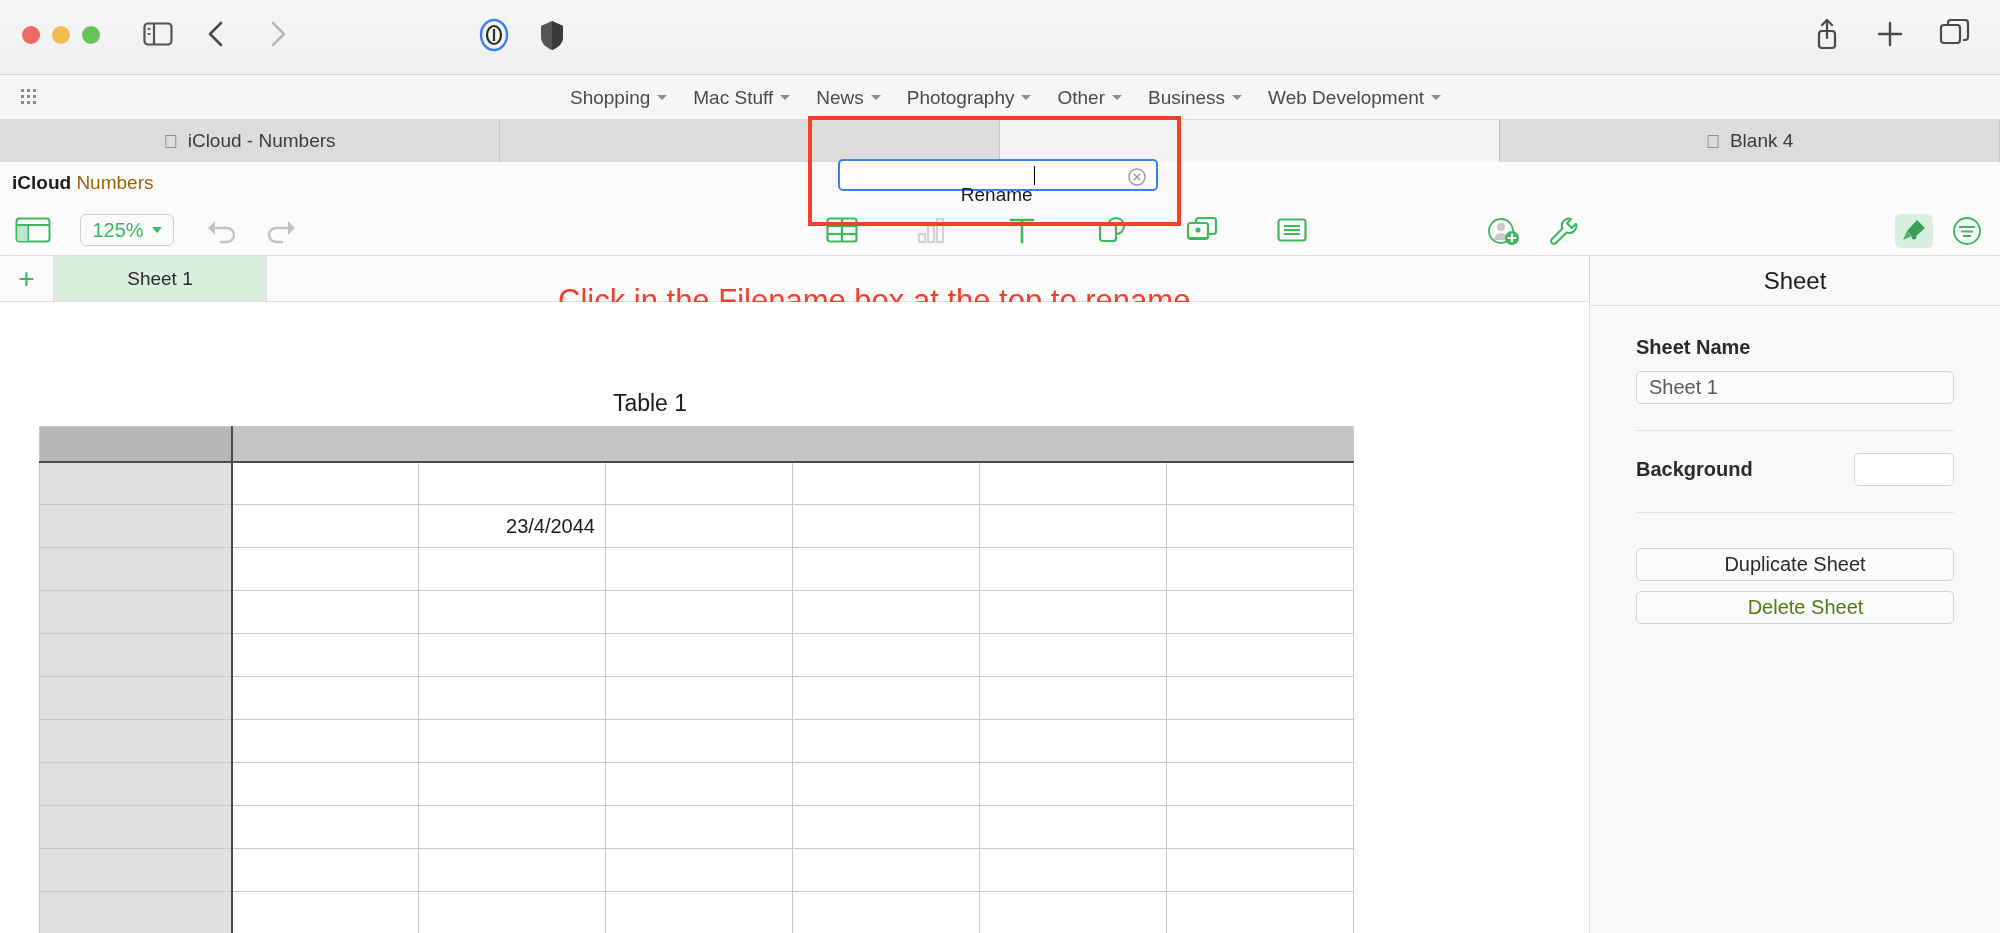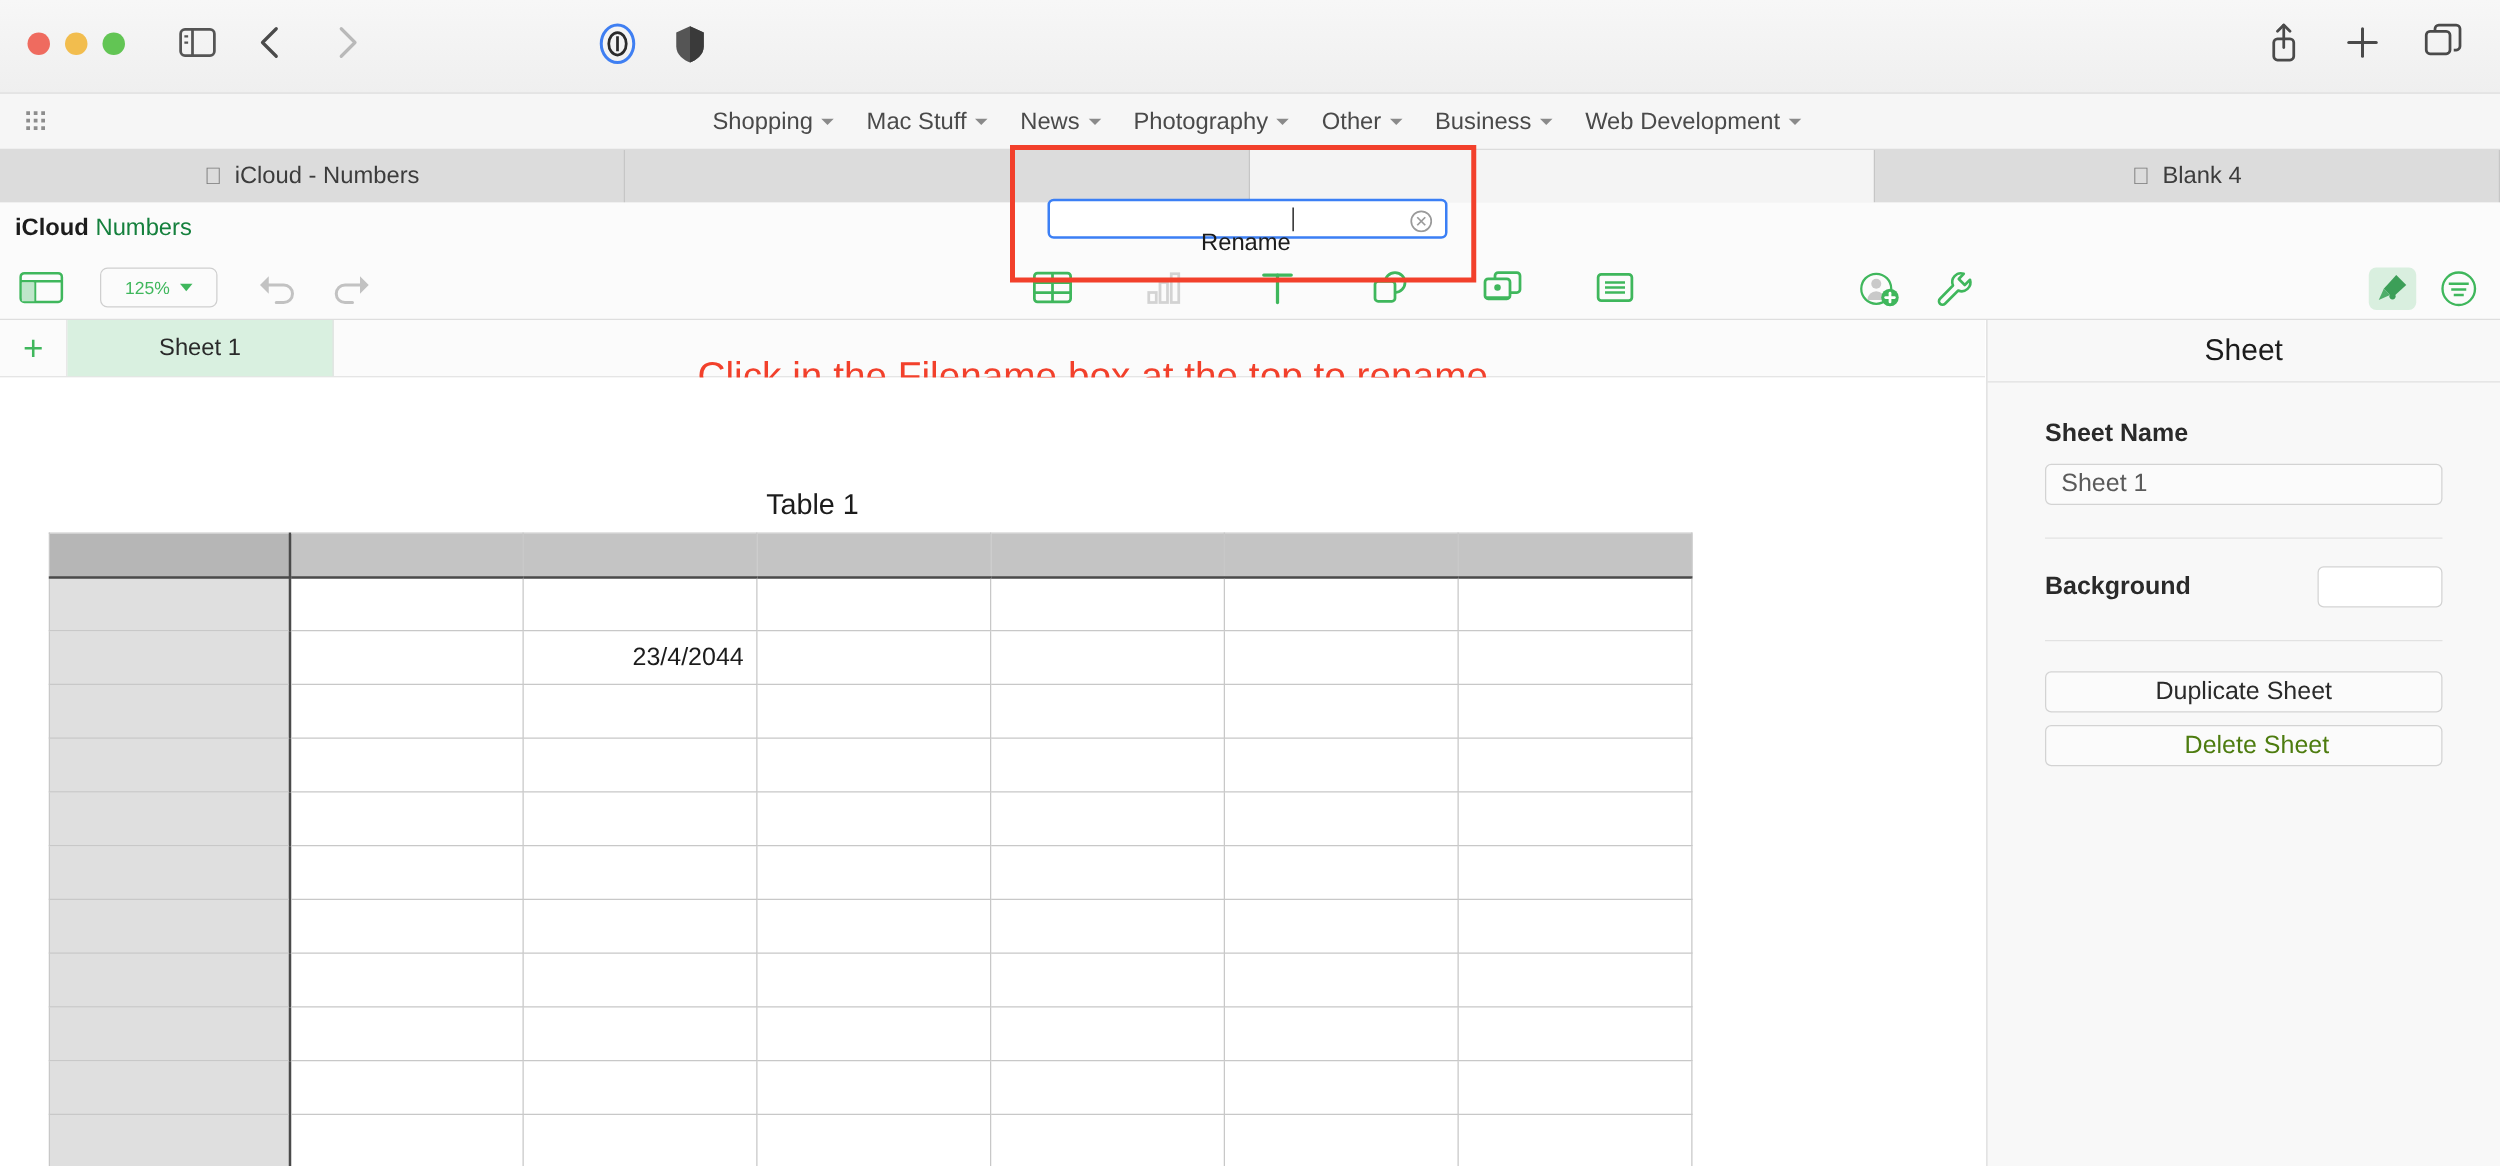--- a/index.html
+++ b/index.html
@@ -76,21 +76,21 @@
   .tab.active { background: #f4f4f4; }
   .apple-glyph { font-size: 19px; color: #7a7a7a; line-height: 1; }
 
   
   .app-header {
     position: absolute; left: 0; top: 162px; width: 2000px; height: 42px;
     background: #fbfbfb;
   }
   .brand { position: absolute; left: 12px; top: 10px; font-size: 19px; }
   .brand .icloud { color: #1c1c1c; font-weight: bold; }
-  .brand .numbers { color: #15803d; }
+  .brand .numbers { color: #a16207; }
 
   .filename-box {
     position: absolute; left: 838px; top: 159px; width: 320px; height: 32px;
     background: #ffffff; border: 2px solid #3b7ff5; border-radius: 5px;
     display: flex; align-items: center; justify-content: center;
   }
   .filename-text { font-size: 19px; color: #1c1c1c; margin-top: 40px; }
   .text-caret { display: inline-block; width: 1.5px; height: 19px; background: #000; margin-left: 1px; vertical-align: -3px; }
   .clear-btn { position: absolute; right: 10px; top: 7px; width: 18px; height: 18px; }
 
@@ -106,21 +106,21 @@
   
   .app-toolbar {
     position: absolute; left: 0; top: 204px; width: 2000px; height: 52px;
     background: #fbfbfb; border-bottom: 1px solid #dedede;
   }
   .tb-view   { position: absolute; left: 12px; top: 12px; width: 42px; height: 28px; }
   .zoom-ctl {
     position: absolute; left: 80px; top: 10px; width: 94px; height: 32px;
     border: 1px solid #cfcfcf; border-radius: 6px; background: #fbfbfb;
     display: flex; align-items: center; justify-content: center; gap: 8px;
-    font-size: 14px; color: #3fb75c;
+    font-size: 20px; color: #3fb75c;
   }
   .caret-sm { width: 0; height: 0; border-left: 5px solid transparent; border-right: 5px solid transparent; border-top: 6px solid #3fb75c; }
   .tb-undo { position: absolute; left: 205px; top: 13px; width: 36px; height: 28px; }
   .tb-redo { position: absolute; left: 262px; top: 13px; width: 36px; height: 28px; }
 
   .insert-group { position: absolute; left: 825px; top: 10px; display: flex; gap: 56px; align-items: center; }
   .insert-btn { width: 34px; height: 32px; display: flex; align-items: center; justify-content: center; }
 
   .tb-collab  { position: absolute; left: 1487px; top: 12px; width: 34px; height: 30px; }
   .tb-tools   { position: absolute; left: 1547px; top: 12px; width: 32px; height: 30px; }
@@ -186,21 +186,21 @@
   }
   .insp-divider { margin: 26px 46px 0 46px; height: 1px; background: #e2e2e2; }
   .bg-row { padding: 22px 46px 0 46px; display: flex; align-items: center; justify-content: space-between; }
   .bg-swatch { width: 100px; height: 33px; background: #ffffff; border: 1px solid #d3d3d3; border-radius: 5px; }
   .insp-btn {
     margin: 0 46px 10px 46px; width: 318px; height: 33px;
     border: 1px solid #d3d3d3; border-radius: 5px; background: #fbfbfb;
     display: flex; align-items: center; justify-content: center;
     font-size: 20px; color: #2a2a2a;
   }
-  .insp-btn.first { margin-top: 24px; }
+  .insp-btn.first { margin-top: 35px; }
   .insp-btn.disabled { color: #4d7c0f; padding-left: 21px; }
   svg { display: block; }
 </style>
 </head>
 <body>
 
 <div class="browser-chrome">
 
   <div class="traffic-lights">
     <div class="tl red"></div>

